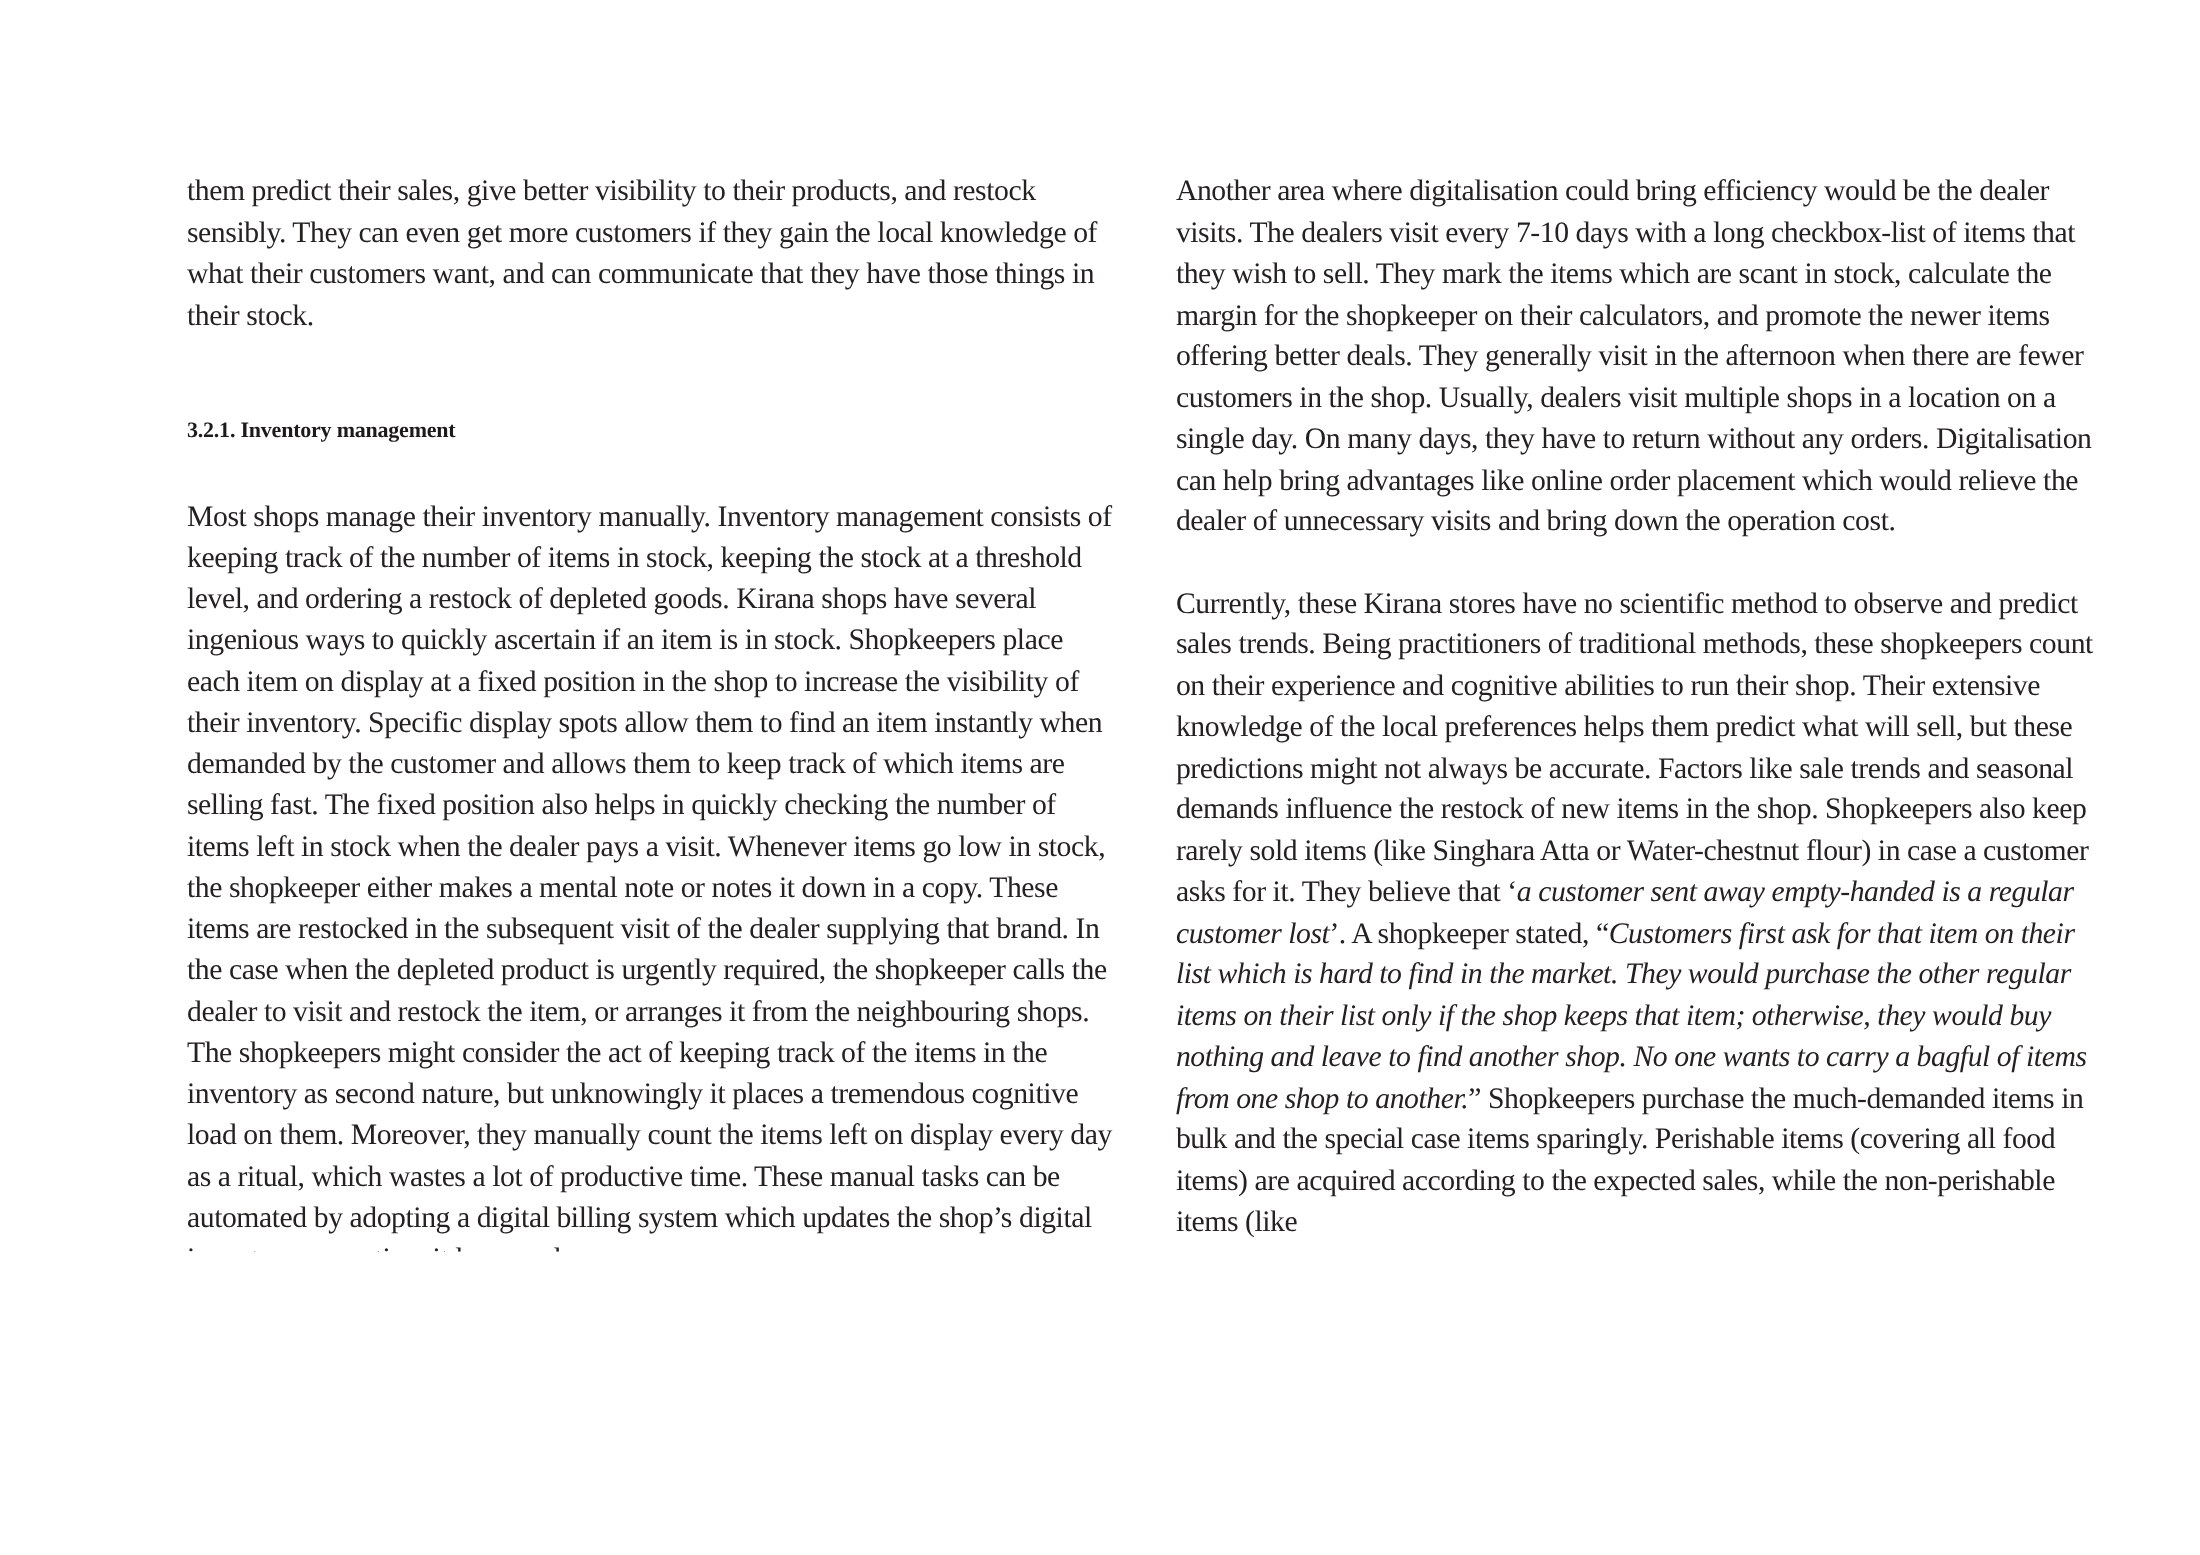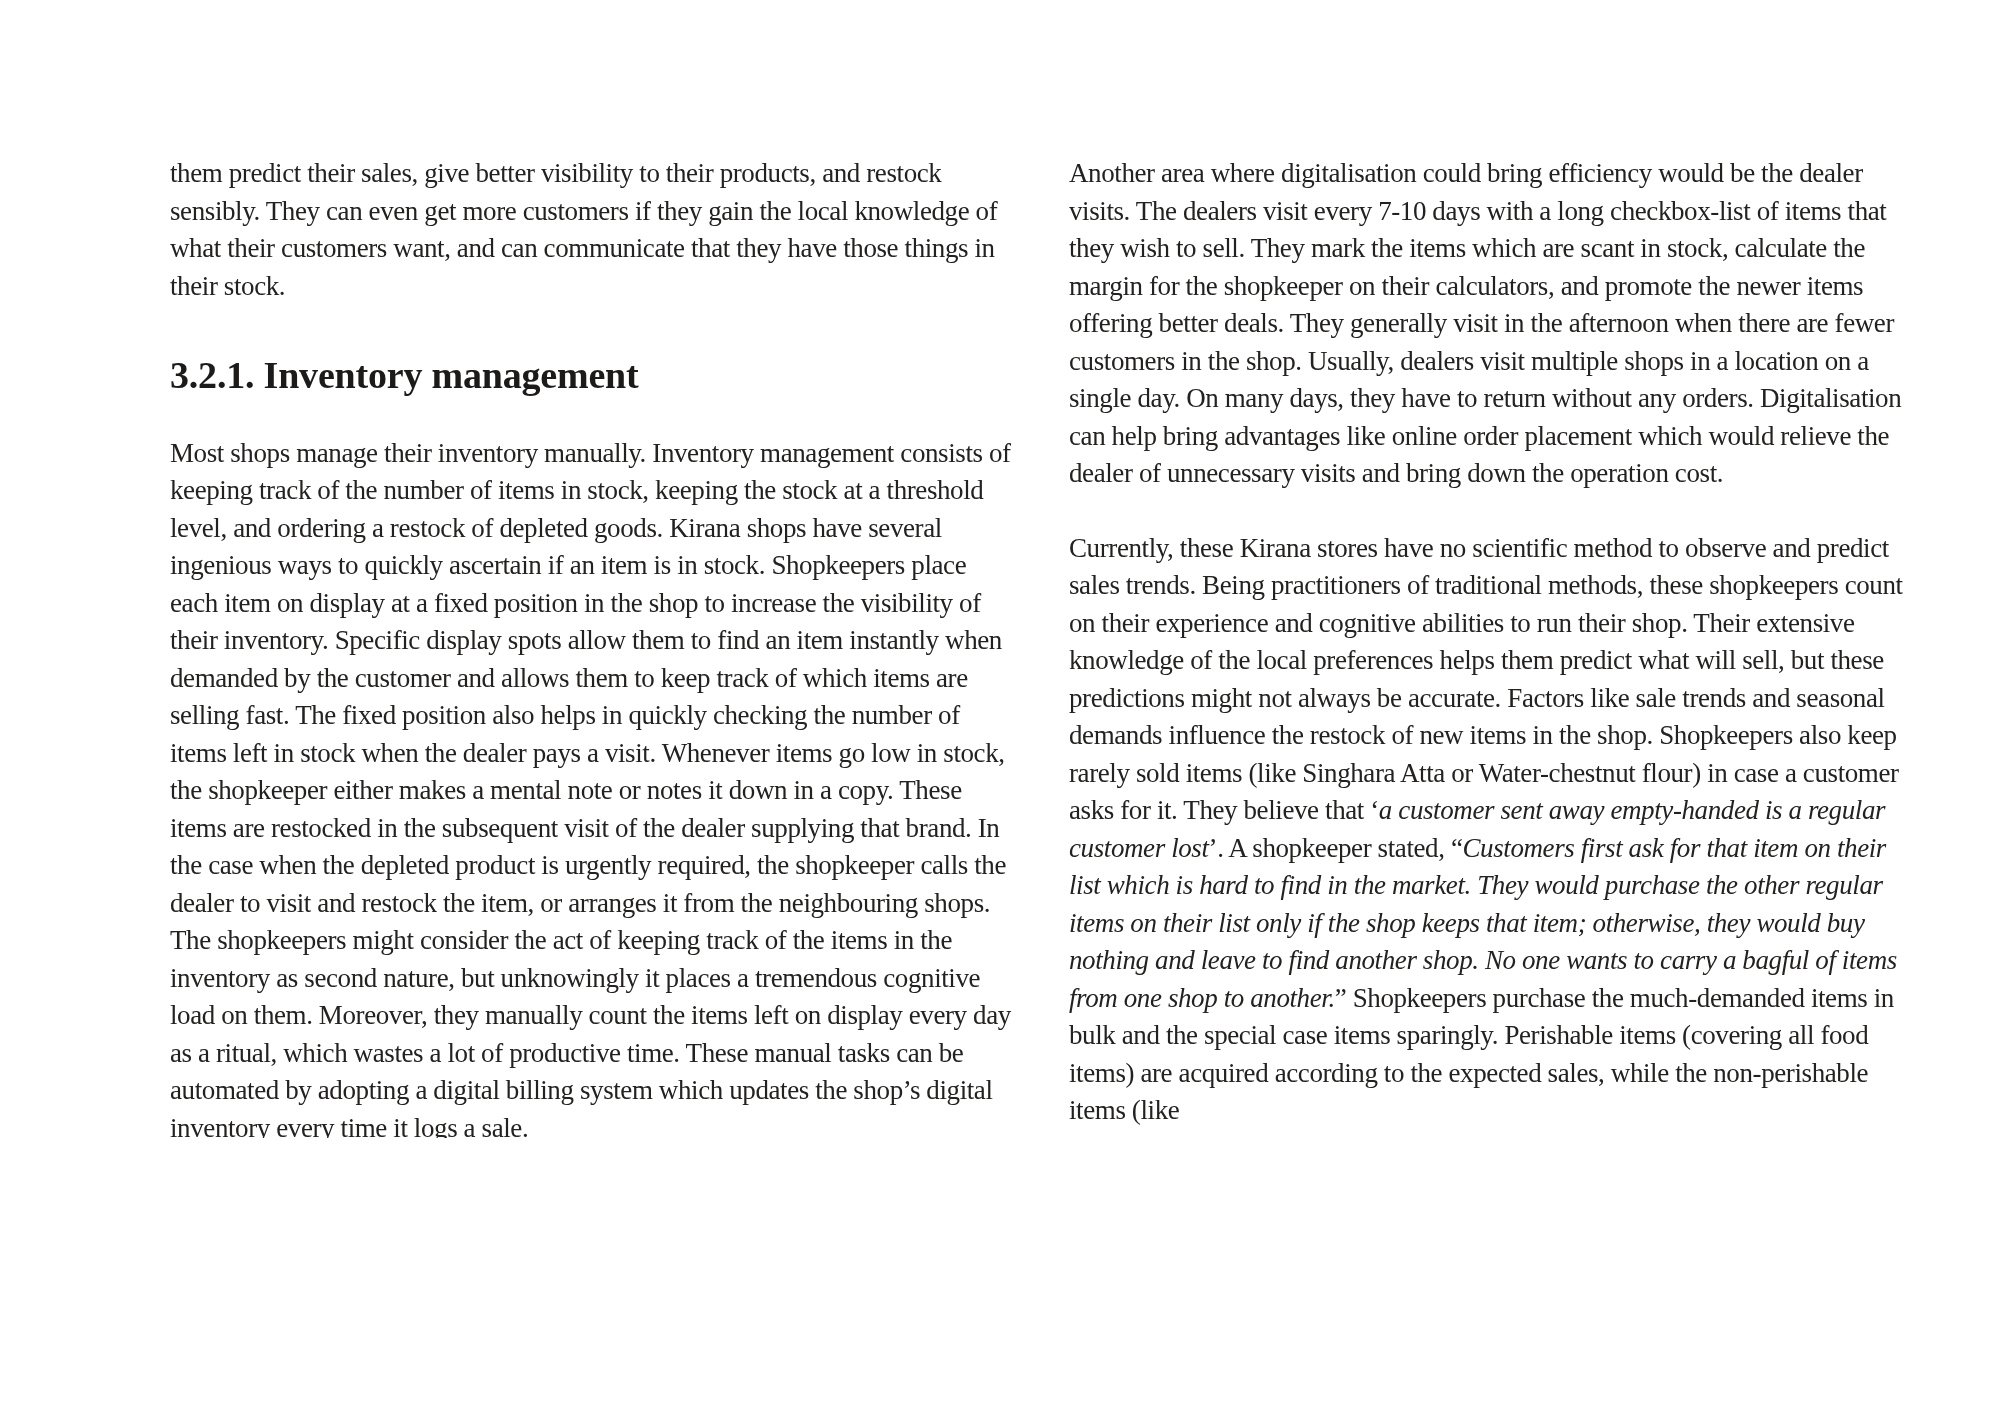--- a/index.html
+++ b/index.html
@@ -28,22 +28,22 @@
     margin: 0 0 37px 0;
     font-size: 27px;
     line-height: 37.5px;
     letter-spacing: -0.4px;
     text-align: left;
     color: #242220;
   }
   .body-text:last-child { margin-bottom: 3px; }
 
   .heading {
-    margin: 52px 0 40px 0;
-    font-size: 38px;
+    margin: 68px 0 40px 0;
+    font-size: 20px;
     line-height: 37.5px;
     font-weight: bold;
     letter-spacing: -0.2px;
     color: #1d1b1a;
   }
 
   .body-text em {
     font-style: italic;
   }
 

